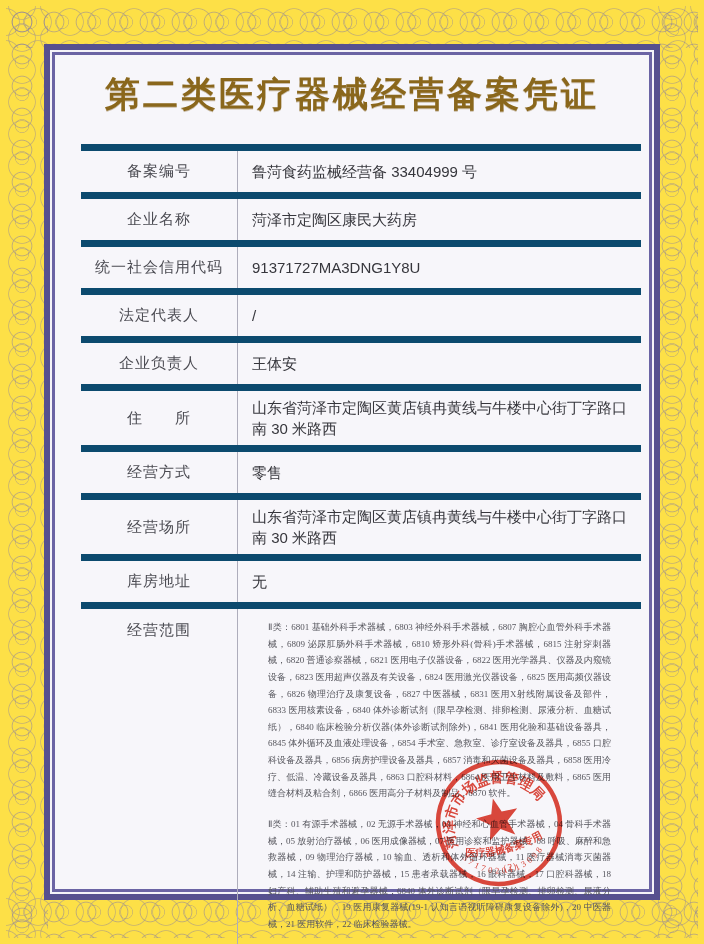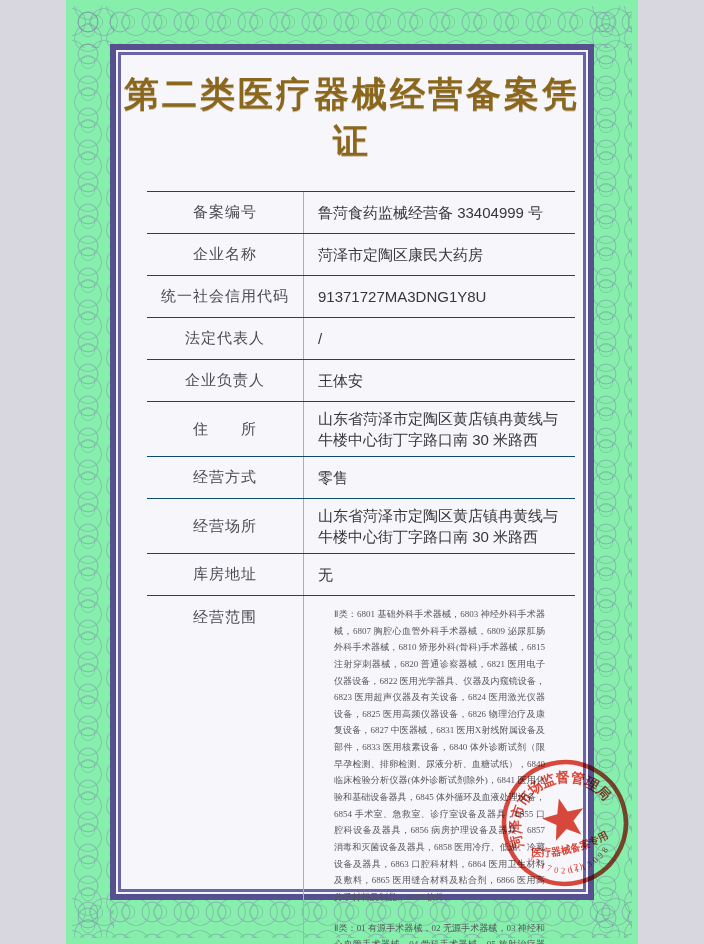--- a/index.html
+++ b/index.html
@@ -1,18 +1,18 @@
 <!DOCTYPE html>
 <html><head>
 <meta charset="utf-8">
 <style>
   html,body { margin:0; padding:0; background:#d8d6de; }
   .page {
-    position:relative; width:572px; height:944px; margin:0 auto;
-    background:#86efac; overflow:hidden;
+    position:relative; width:704px; height:944px; margin:0 auto;
+    background:#fde047; overflow:hidden;
     font-family:"Liberation Serif", serif;
   }
   
   .lace { position:absolute; opacity:.8; pointer-events:none; }
   .lh {
     background-image:
       radial-gradient(circle, rgba(255,255,255,0) 9px,  rgba(124,116,170,.60) 9.8px,  rgba(255,255,255,0) 10.8px),
       radial-gradient(circle, rgba(255,255,255,0) 12.5px, rgba(124,116,170,.50) 13.3px, rgba(255,255,255,0) 14.3px),
       radial-gradient(circle, rgba(255,255,255,0) 6px,  rgba(124,116,170,.45) 6.6px,  rgba(255,255,255,0) 7.4px);
     background-size:32px 32px;
@@ -43,21 +43,21 @@
   
   .title {
     margin:16px 0 0; text-align:center;
     font-size:35px; font-weight:bold; letter-spacing:3px;
     color:#8a671c;
     text-shadow:0 1px 0 rgba(120,85,20,.35);
   }
 
   
   .info-table { margin:26px 8px 0 26px; }
-  .row { display:flex; align-items:stretch; min-height:41px; border-top:1px solid #0c4a6e; }
+  .row { display:flex; align-items:stretch; min-height:41px; border-top:7px solid #0c4a6e; }
   .row:last-child { border-bottom:1px solid #c6c5d0; }
   .cell-label {
     width:156px; display:flex; align-items:center; justify-content:center;
     font-size:15px; color:#4b4b52; letter-spacing:1px; text-align:center;
   }
   .row-scope { min-height:248px; }
   .row-scope .cell-label { align-items:flex-start; padding-top:12px; }
   .cell-value {
     flex:1; border-left:1px solid #aeadbb; padding:6px 14px;
     display:flex; flex-direction:column; justify-content:center;

